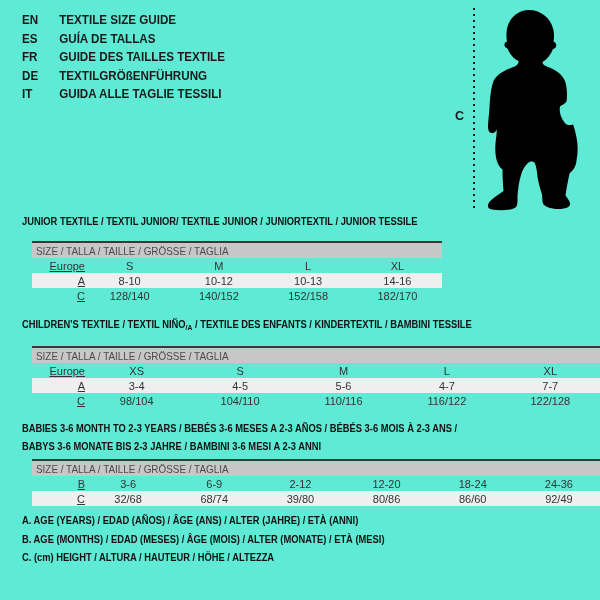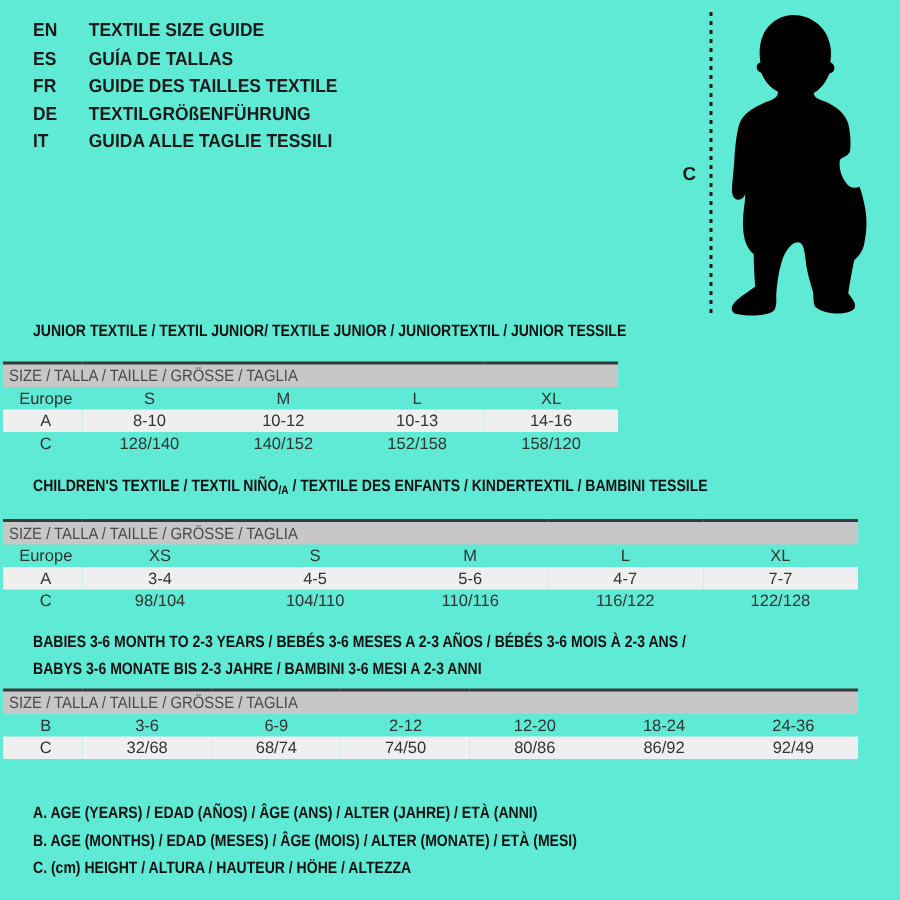--- a/index.html
+++ b/index.html
@@ -22,36 +22,36 @@
   .fig-label { position:absolute; left:5px; top:103px; font-weight:bold; font-size:12.5px; }
   .figure svg { position:absolute; left:36px; top:2px; }
 
   
   .sec-title { position:absolute; left:22px; font-weight:bold; font-size:11px;
     line-height:18px; white-space:nowrap; color:#111;
     transform:scaleX(0.85); transform-origin:left top; }
   .sub { font-size:8px; vertical-align:-2px; }
 
   
-  .size-table { position:absolute; left:2px; border-collapse:collapse;
+  .size-table { position:absolute; left:32px; border-collapse:collapse;
     table-layout:fixed; font-size:11px; color:#333; }
   .size-table th { background:#c7c7c7; border-top:2px solid #383838;
     text-align:left; font-weight:normal; color:#4a4a4a;
     height:13px; padding:1px 0 1px 4px; }
   .th-inner { display:inline-block; transform:scaleX(0.9); transform-origin:left center; white-space:nowrap; }
   .size-table td { height:13px; padding:1px 0; text-align:center; white-space:nowrap; }
-  .size-table td:first-child { text-align:center; padding-left:4px; }
+  .size-table td:first-child { text-align:right; padding-left:4px;text-decoration:underline; }
   .size-table tbody tr:nth-child(even) td { background:#efefef; }
   .col-label { width:53px; }
   .t1 { top:212px; } .t1-table { top:241px; width:410px; }
   .t2 { top:315px; } .t2-table { top:346px; width:570px; }
   .t3 { top:419px; } .t3-table { top:459px; width:570px; }
 
   
-  .footnotes { position:absolute; left:22px; top:533px; }
+  .footnotes { position:absolute; left:22px; top:511px; }
   .footnote { font-weight:bold; font-size:11px; line-height:18.5px; white-space:nowrap;
     transform:scaleX(0.85); transform-origin:left top; color:#111; }
 </style>
 </head>
 <body>
 
 <div class="page">
 
   <div class="lang-list">
     <div class="lang-row">
@@ -124,21 +124,21 @@
           <td>8-10</td>
           <td>10-12</td>
           <td>10-13</td>
           <td>14-16</td>
         </tr>
         <tr>
           <td>C</td>
           <td>128/140</td>
           <td>140/152</td>
           <td>152/158</td>
-          <td>158/120</td>
+          <td>182/170</td>
         </tr>
       </tbody>
   </table>
 
   <div class="sec-title t2">
     <span>CHILDREN'S TEXTILE / TEXTIL NIÑO</span><span class="sub">/A</span><span> / TEXTILE DES ENFANTS / KINDERTEXTIL / BAMBINI TESSILE</span>
   </div>
   <table class="size-table t2-table">
     <colgroup>
         <col class="col-label">
@@ -202,23 +202,23 @@
           <td>6-9</td>
           <td>2-12</td>
           <td>12-20</td>
           <td>18-24</td>
           <td>24-36</td>
         </tr>
         <tr>
           <td>C</td>
           <td>32/68</td>
           <td>68/74</td>
-          <td>74/50</td>
+          <td>39/80</td>
           <td>80/86</td>
-          <td>86/92</td>
+          <td>86/60</td>
           <td>92/49</td>
         </tr>
       </tbody>
   </table>
 
   <div class="footnotes">
     <div class="footnote">A. AGE (YEARS) / EDAD (AÑOS) / ÂGE (ANS) / ALTER (JAHRE) / ETÀ (ANNI)</div>
     <div class="footnote">B. AGE (MONTHS) / EDAD (MESES) / ÂGE (MOIS) / ALTER (MONATE) / ETÀ (MESI)</div>
     <div class="footnote">C. (cm) HEIGHT / ALTURA / HAUTEUR / HÖHE / ALTEZZA</div>
   </div>

